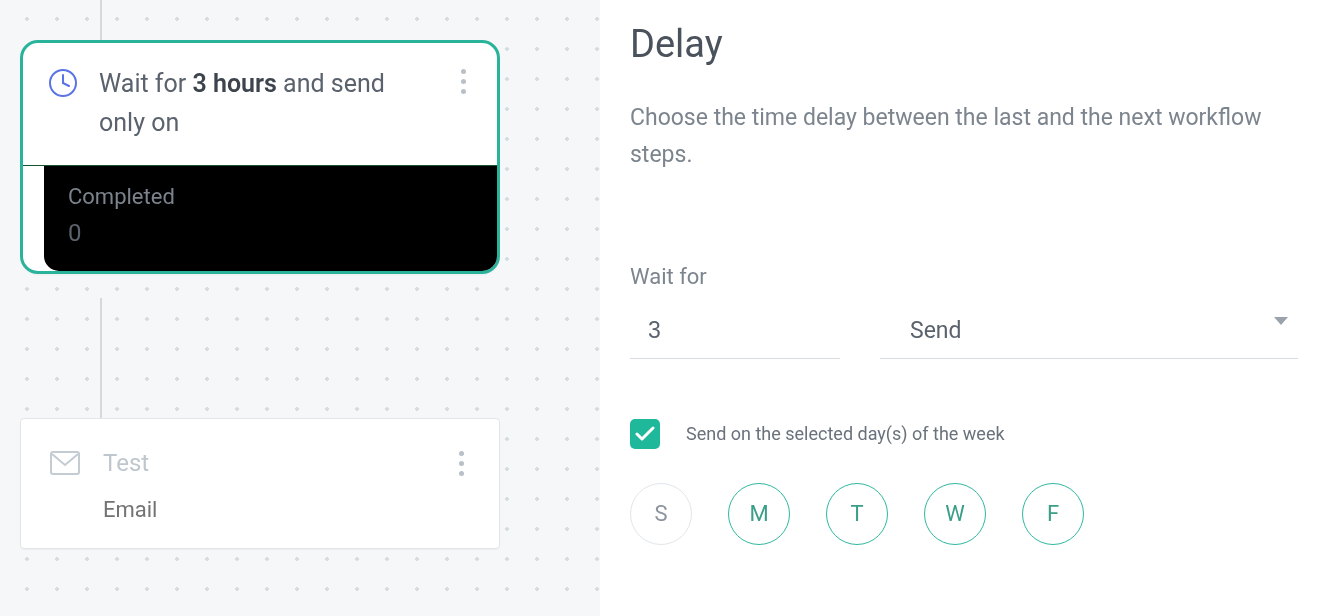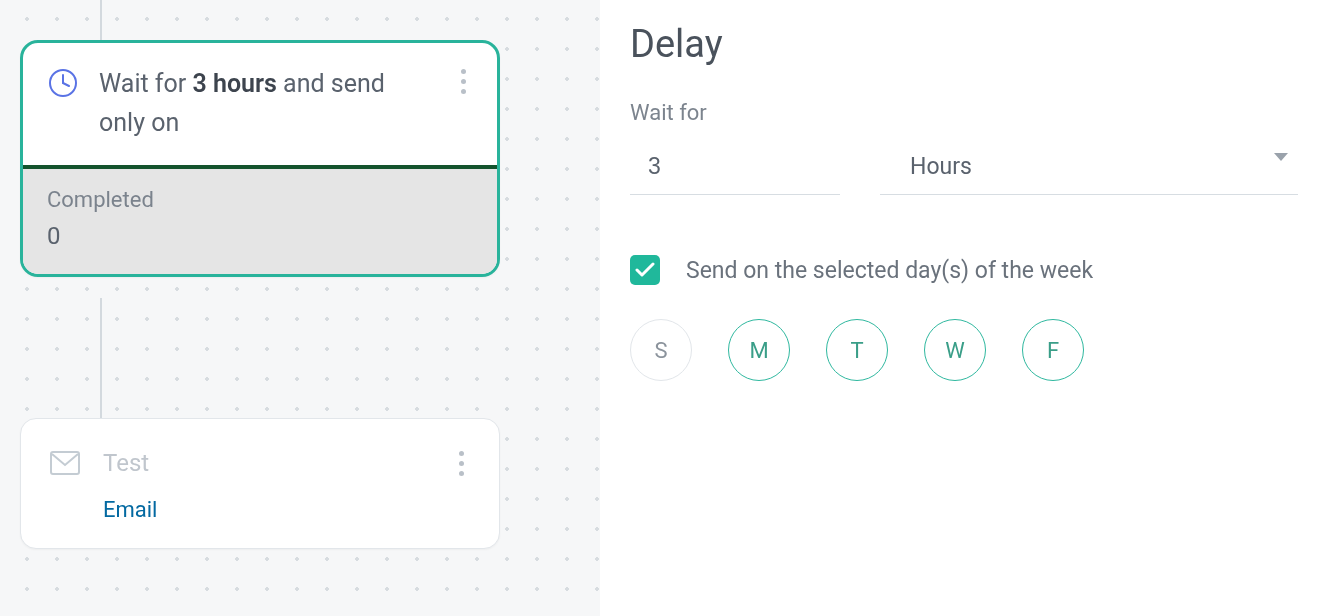--- a/index.html
+++ b/index.html
@@ -36,53 +36,53 @@
     width: 480px;
     box-shadow: 0 1px 2px rgba(0,0,0,0.04);
   }
   .node.selected {
     border: 3px solid #29b39b;
     top: 40px;
   }
   .node.plain {
     border: 1px solid #e2e6ea;
     top: 418px;
-    border-radius: 16px;
+    border-radius: 4px;
   }
 
   .node-header {
     padding: 22px 22px 22px 22px;
     display: flex;
     align-items: flex-start;
     gap: 18px;
   }
-  .node.selected .node-header { border-bottom: 4px solid #14532d; }
+  .node.selected .node-header { border-bottom: 1px solid #14532d; }
 
   .node-icon {
     width: 36px; height: 36px; flex: 0 0 36px;
     display: flex; align-items: center; justify-content: center;
   }
   .clock-svg { width: 32px; height: 32px; }
 
   .node-text { flex: 1; font-size: 25px; line-height: 1.55; color: #5a626d; }
   .node-text .bold { font-weight: 600; color: #3d444e; }
 
   .kebab {
     width: 24px; height: 32px; display:flex; flex-direction:column; gap:5px; align-items:center; justify-content:center; cursor:pointer;
   }
   .kebab span { width:5px; height:5px; border-radius:50%; background:#b9c0c8; }
 
-  .node-footer { padding: 18px 24px 24px 24px; background:#e5e5e5; border-radius: 0 0 15px 15px; }
+  .node-footer { padding: 18px 24px 24px 24px; background:#000000; border-radius: 0 0 15px 15px; margin-left: 21px; }
   .node-footer .label { font-size: 22px; color:#7b838d; margin-bottom: 10px; }
   .node-footer .value { font-size: 24px; color:#5a626d; }
 
   .plain .node-header { padding: 26px 26px 10px 26px; align-items:center; gap:20px; }
   .plain .mail-svg { width:30px; height:24px; }
   .plain .title { font-size:24px; color:#c0c6cd; }
-  .plain .subtitle { padding: 6px 26px 26px 82px; font-size:22px; color:#0369a1; }
+  .plain .subtitle { padding: 6px 26px 26px 82px; font-size:22px; color:#737373; }
 
   
   .panel { flex:1; padding: 22px 40px 0 30px; background:#fff; }
   .panel h1 { font-size: 38px; font-weight: 400; color:#4a525c; margin-bottom: 34px; }
   .panel .desc { font-size: 23px; color:#7c848e; line-height:1.6; margin-bottom: 90px; max-width: 680px; }
 
   .field-label { font-size: 22px; color:#7c848e; margin-bottom: 20px; display:block; }
   .row { display:flex; gap:40px; margin-bottom: 60px; align-items:flex-end; }
   .input-wrap { position:relative; }
   .input-wrap.small { width: 210px; }
@@ -95,21 +95,21 @@
   .caret {
     position:absolute; right:10px; top:8px; width:0; height:0;
     border-left:7px solid transparent; border-right:7px solid transparent; border-top:8px solid #9aa2ab;
   }
 
   .check-row { display:flex; align-items:center; gap:26px; margin-bottom: 34px; }
   .check-row .box {
     width:30px; height:30px; background:#20b89b; border-radius:5px; display:flex; align-items:center; justify-content:center; cursor:pointer;
   }
   .check-row .box svg { width:20px; height:16px; }
-  .check-row .lbl { font-size:23px; color:#6a727c; }
+  .check-row .lbl { font-size:18px; color:#6a727c; }
 
   .days { display:flex; gap:36px; }
   .day {
     width:62px; height:62px; border-radius:50%; display:flex; align-items:center; justify-content:center;
     font-size:22px; cursor:pointer;
   }
   .day.on { border:1px solid #2fb89f; color:#3a9e88; }
   .day.off { border:1px solid #e2e6ea; color:#8b939c; }
 
 </style>
@@ -160,29 +160,30 @@
           <span></span>
           <span></span>
       </div>
     </div>
     <div class="subtitle">Email</div>
   </div>
 </div>
 
 <div class="panel">
   <h1>Delay</h1>
+  <p class="desc">Choose the time delay between the last and the next workflow steps.</p>
 
   <label class="field-label">Wait for</label>
   <div class="row">
     <div class="input-wrap small">
       <input class="text-input" type="text" value="3" style="">
     </div>
     <div class="input-wrap large">
       <div class="text-input select-input">
-        <span>Hours</span>
+        <span>Send</span>
       </div>
       <div class="caret"></div>
     </div>
   </div>
 
   <div class="check-row">
     <div class="box">
       <svg viewBox="0 0 20 16">
           <polyline points="2,8 7,13 18,2" fill="none" stroke="#fff" stroke-width="3" stroke-linecap="round" stroke-linejoin="round"></polyline>
         </svg>

